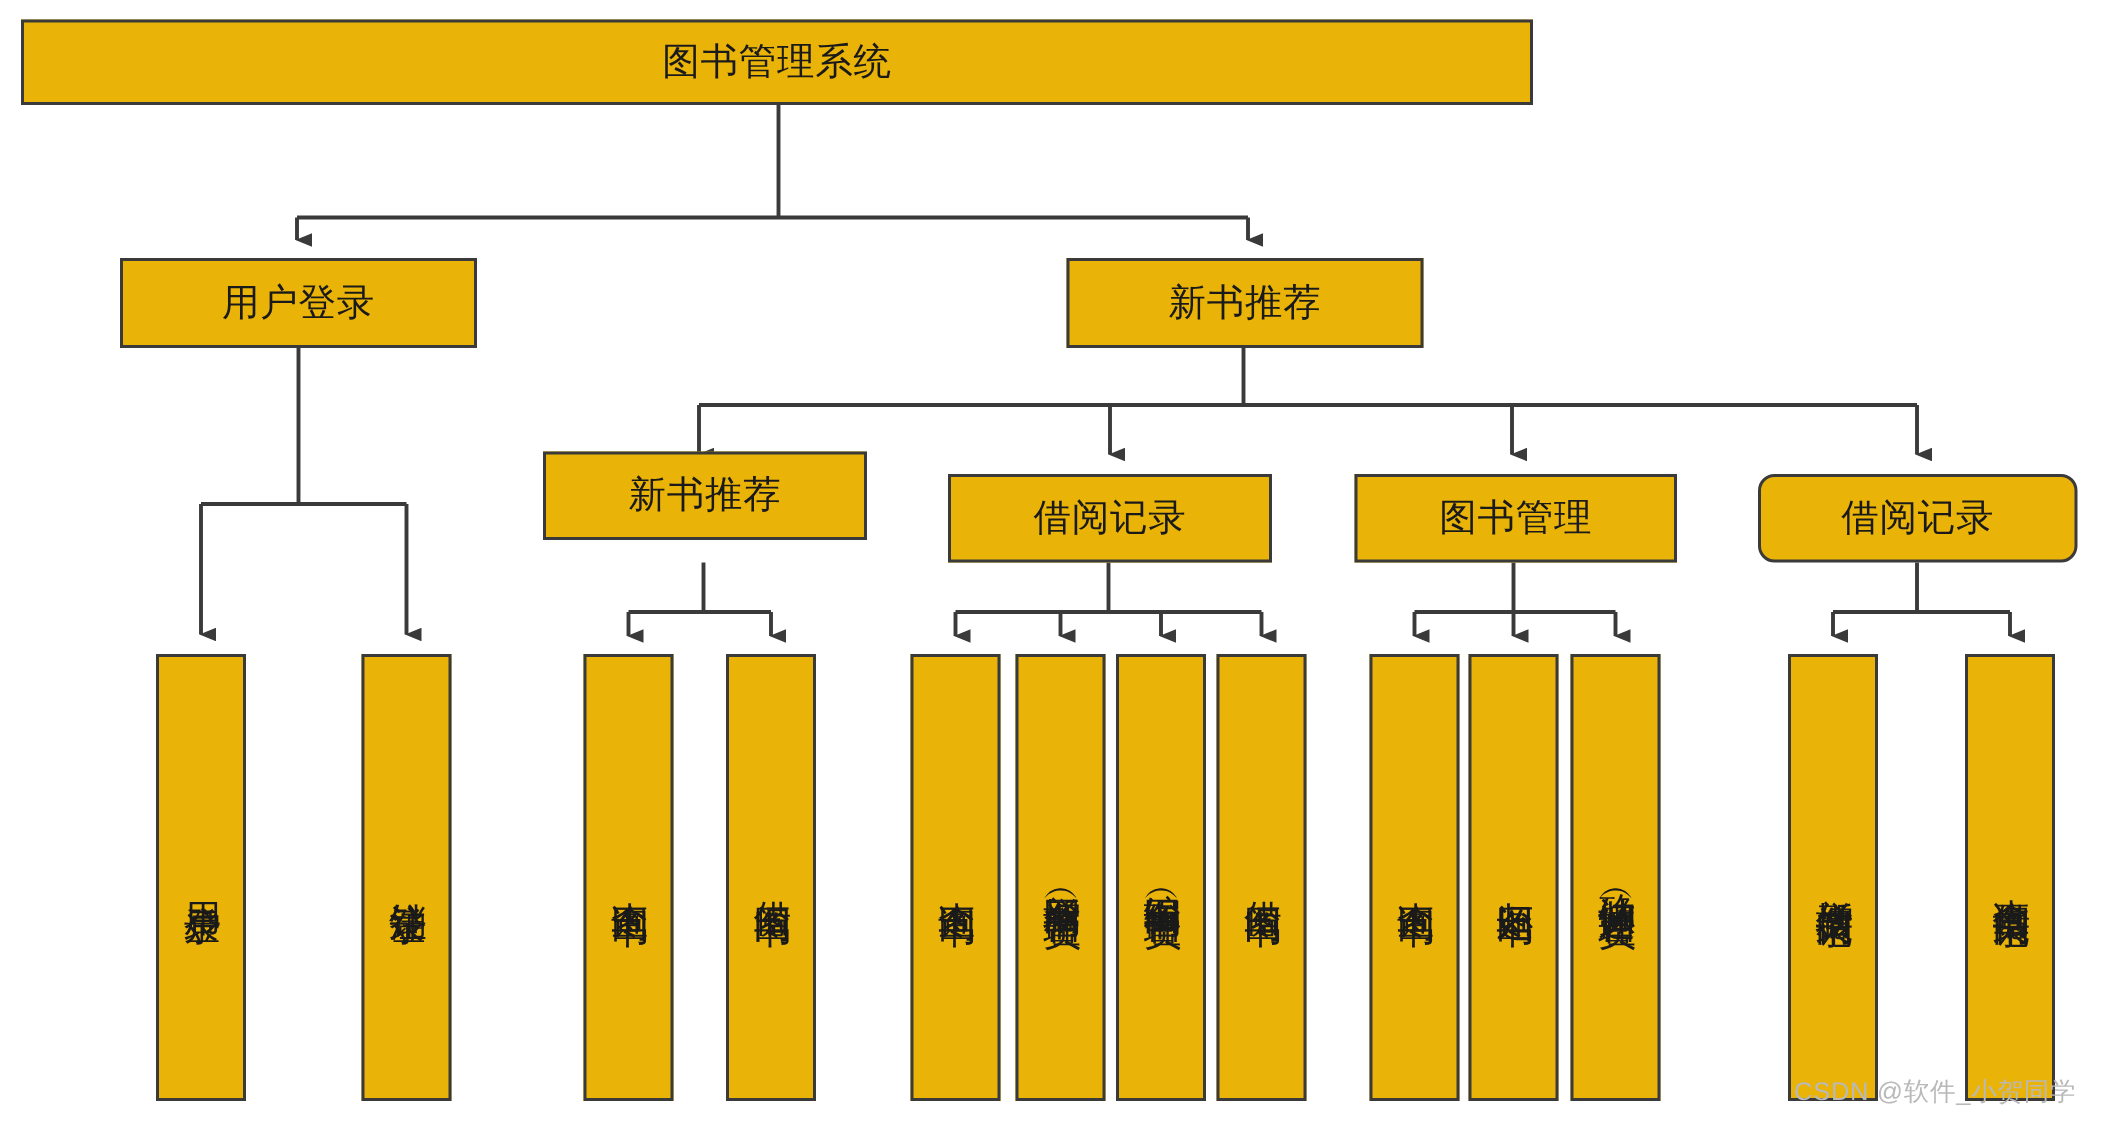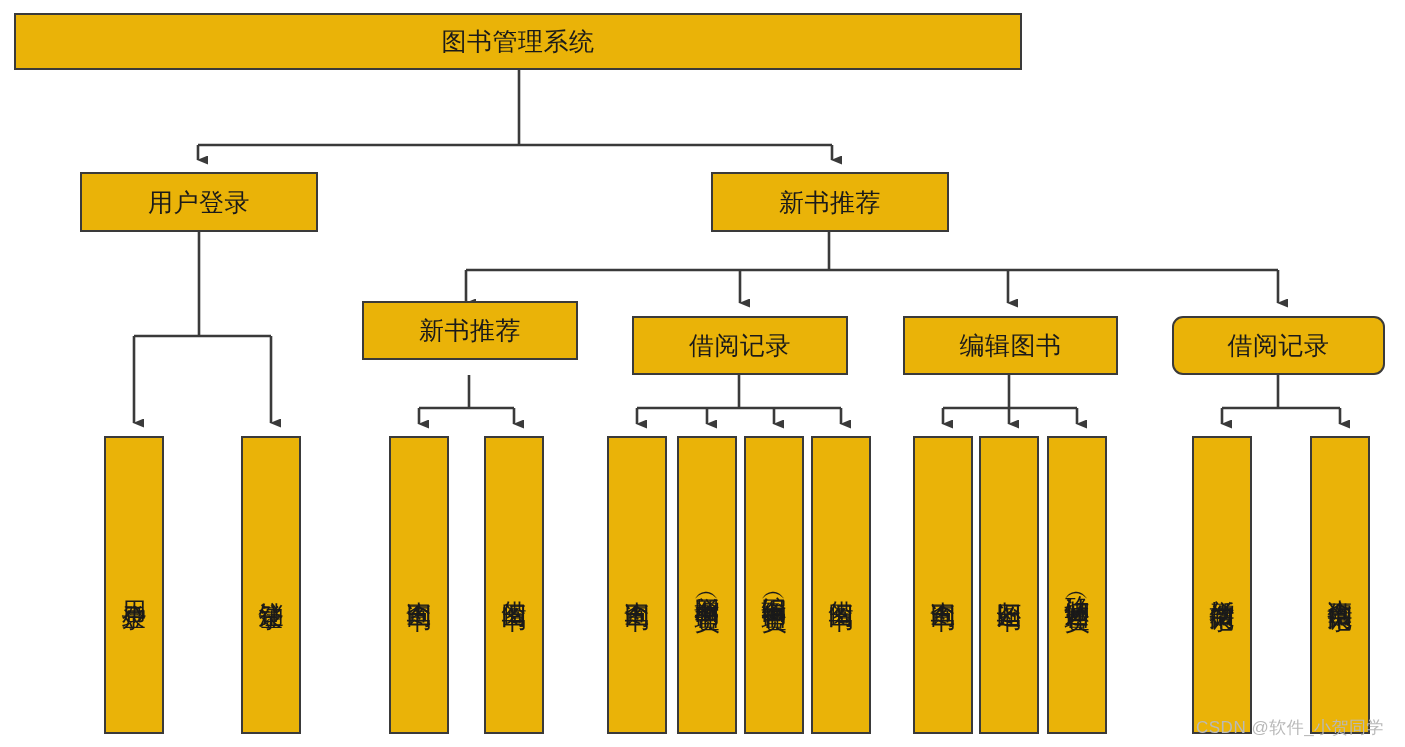--- a/index.html
+++ b/index.html
@@ -132,21 +132,21 @@
 
   <div class="node" style="left:362px; top:301px; width:216px; height:59px;">
     <span class="node-label h-label">新书推荐</span>
   </div>
 
   <div class="node" style="left:632px; top:316px; width:216px; height:59px;">
     <span class="node-label h-label">借阅记录</span>
   </div>
 
   <div class="node" style="left:903px; top:316px; width:215px; height:59px;">
-    <span class="node-label h-label">编辑图书</span>
+    <span class="node-label h-label">图书管理</span>
   </div>
 
   <div class="node" style="left:1172px; top:316px; width:213px; height:59px;border-radius:11px;">
     <span class="node-label h-label">借阅记录</span>
   </div>
 
   <div class="node leaf" style="left:104px; top:436px; width:60px; height:298px;">
     <span class="node-label v-label">用户登录</span>
   </div>
 

